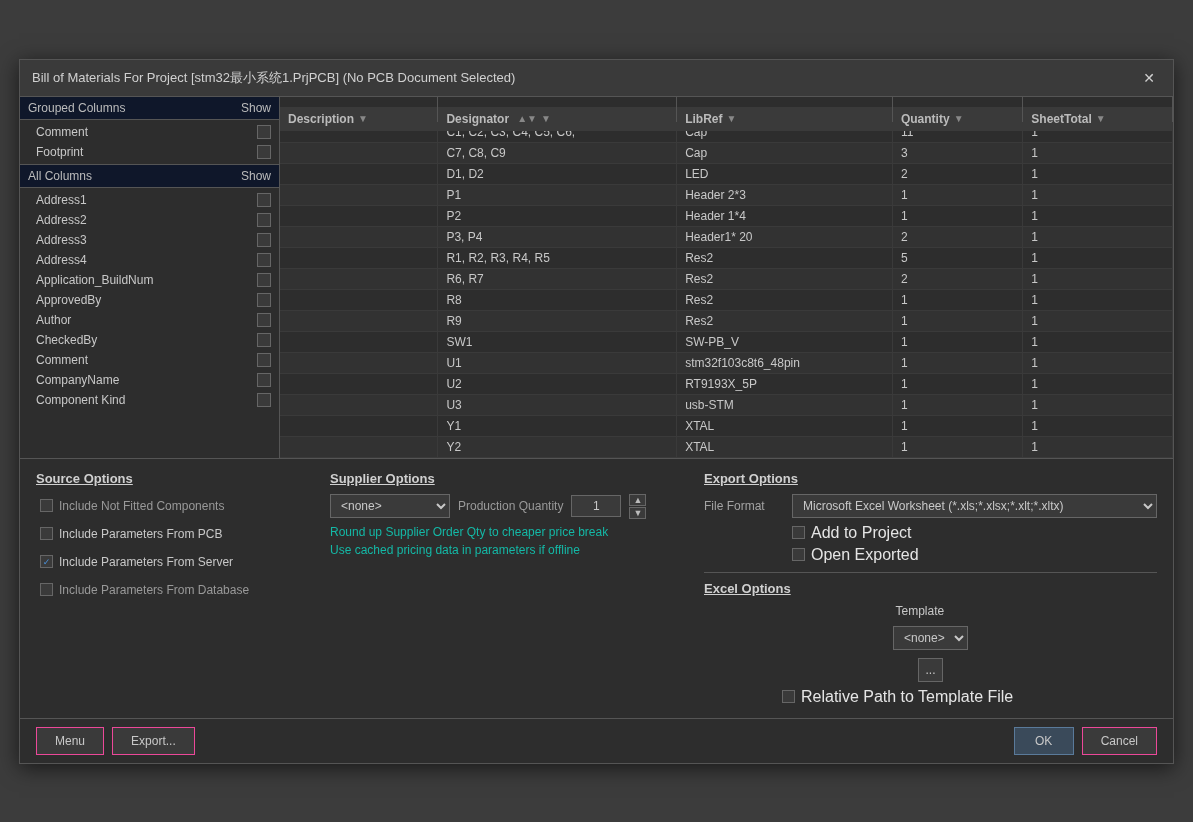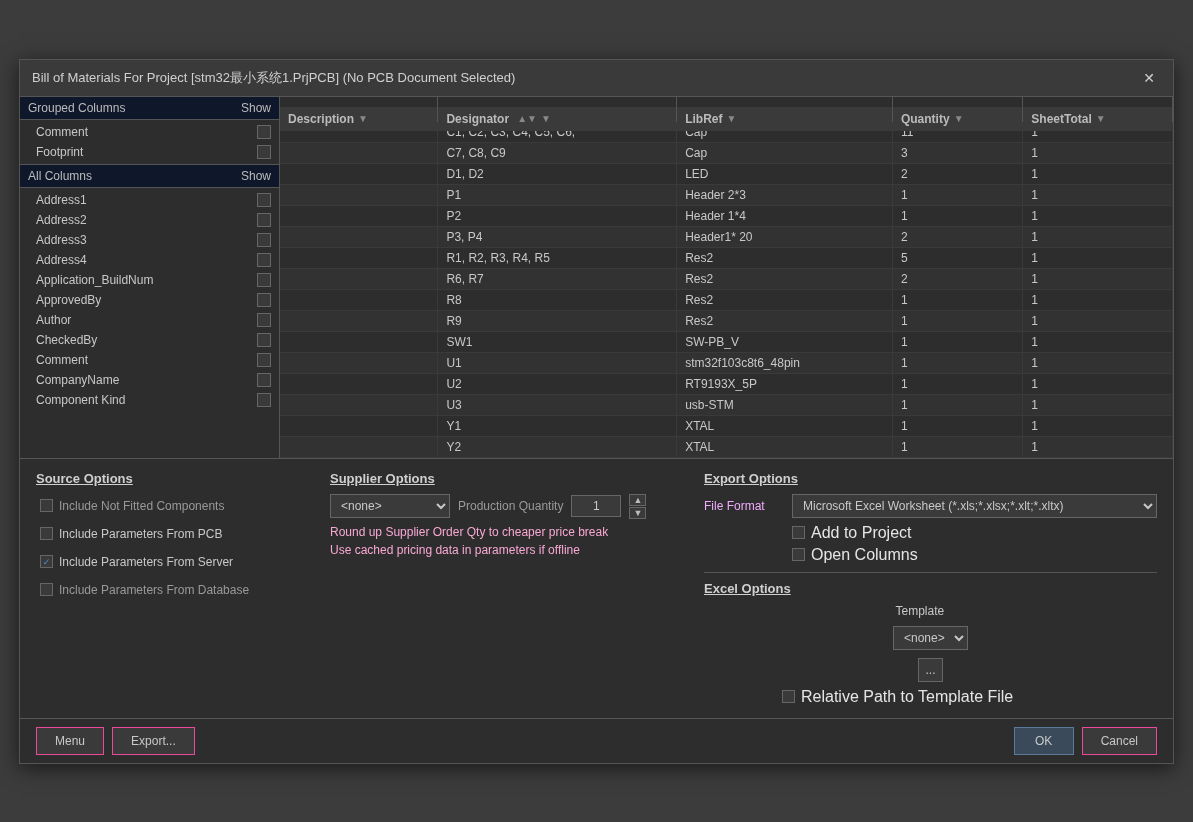--- a/index.html
+++ b/index.html
@@ -258,21 +258,21 @@
     .supplier-select {
       background: #3a3a3a;
       border: 1px solid #666;
       color: #c8c8c8;
       padding: 3px 6px;
       font-size: 12px;
       width: 120px;
       height: 24px;
     }
     .supplier-text {
-      color: #f9a8d4;
+      color: #14b8a6;
       font-size: 12px;
       margin-bottom: 4px;
     }
     .prod-qty-input {
       background: #3a3a3a;
       border: 1px solid #666;
       color: #c8c8c8;
       padding: 2px 4px;
       font-size: 12px;
       width: 50px;
@@ -284,21 +284,21 @@
     .export-section {
       flex: 1;
     }
     .export-row {
       display: flex;
       align-items: center;
       gap: 8px;
       margin-bottom: 6px;
     }
     .export-label {
-      color: #f0abfc;
+      color: #a3a3a3;
       font-size: 12px;
       width: 80px;
     }
     .export-select {
       background: #3a3a3a;
       border: 1px solid #666;
       color: #c8c8c8;
       padding: 3px 6px;
       font-size: 12px;
       flex: 1;
@@ -685,21 +685,21 @@
           <select class="export-select">
             <option>Microsoft Excel Worksheet (*.xls;*.xlsx;*.xlt;*.xltx)</option>
           </select>
         </div>
         <div class="export-check-row">
           <div class="option-checkbox"></div>
           <span class="export-check-label">Add to Project</span>
         </div>
         <div class="export-check-row">
           <div class="option-checkbox"></div>
-          <span class="export-check-label">Open Columns</span>
+          <span class="export-check-label">Open Exported</span>
         </div>
 
         <div class="excel-section">
           <div class="excel-title">Excel Options</div>
           <div class="template-row">
             <span class="template-label">Template</span>
             <select class="template-select">
               <option>&lt;none&gt;</option>
             </select>
             <button class="template-dots-btn">...</button>

